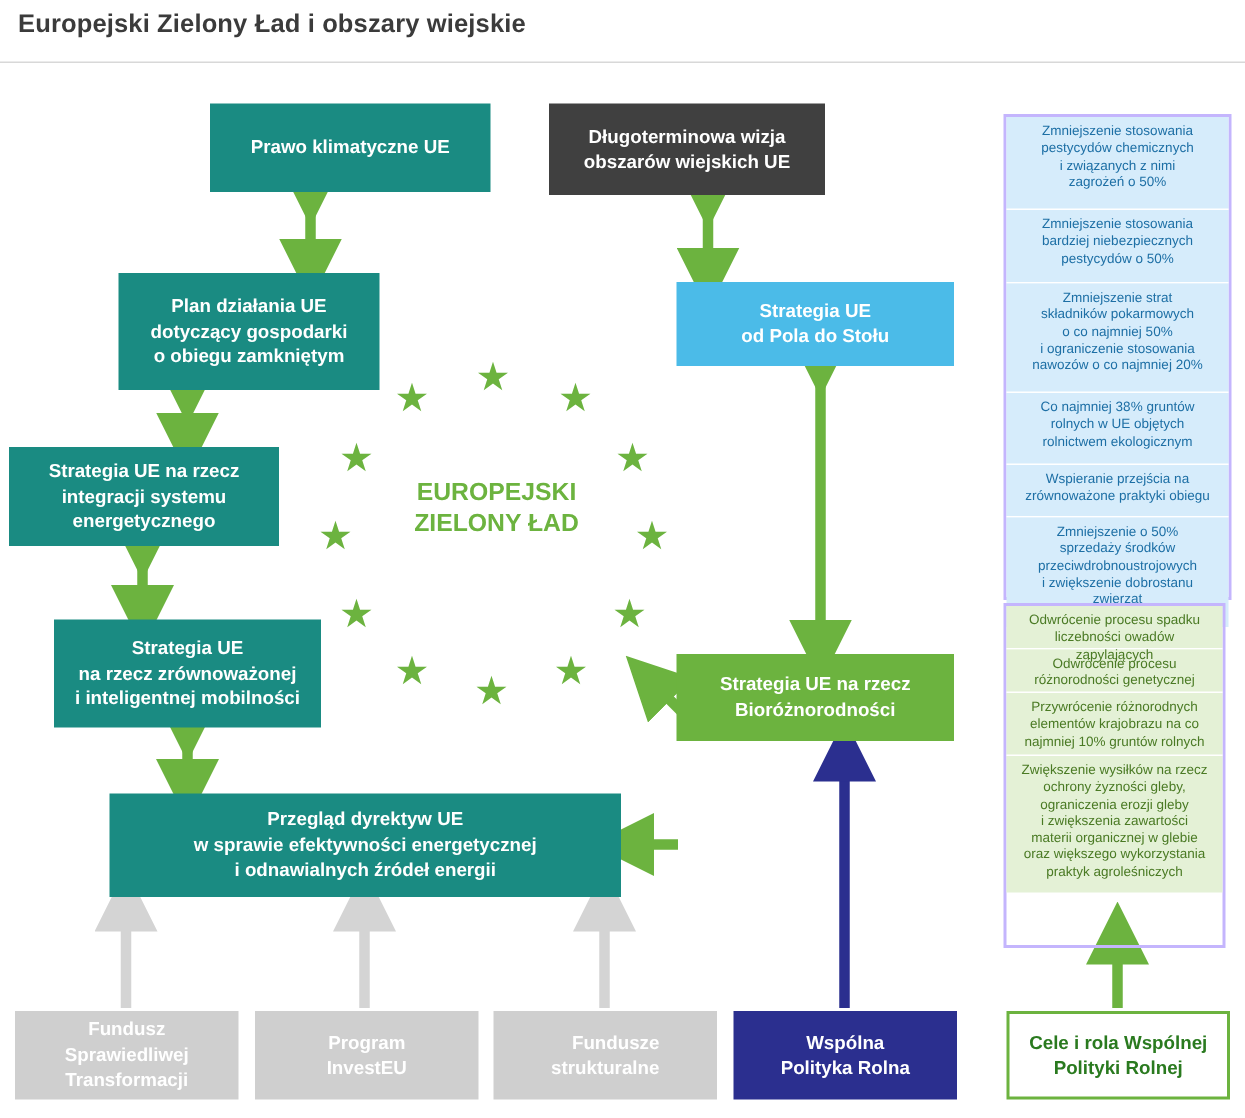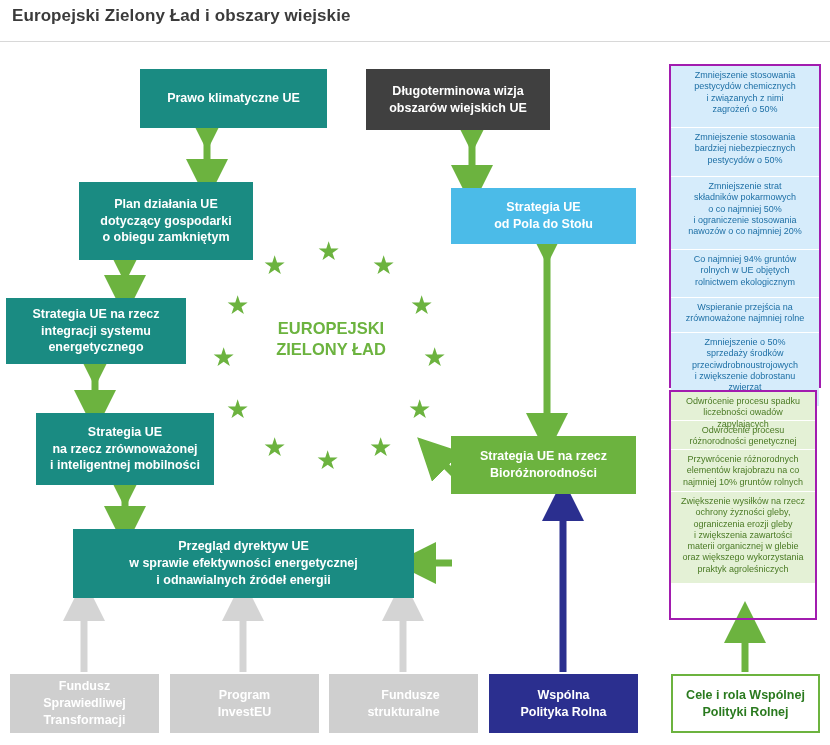--- a/index.html
+++ b/index.html
@@ -58,21 +58,22 @@
   .navy   { background: #2b2f8f; }
   .outline-green {
     background: #ffffff;
     border: 2px solid #6cb33f;
     color: #2a7a1f;
   }
   
   .panel {
     position: absolute;
     box-sizing: border-box;
-    border: 2px solid #a21caf;
+    border: 2px solid #c4b5fd;
+    margin-top: 12px;
   }
   .panel-blue { background: #ffffff; }
   .cell {
     box-sizing: border-box;
     font-size: 9px;
     line-height: 1.25;
     padding: 4px 6px;
     text-align: center;
     white-space: pre-line;
   }
@@ -224,25 +225,25 @@
 i związanych z nimi
 zagrożeń o 50%</div>
     <div class="cell cell-blue" style="height:49px;">Zmniejszenie stosowania
 bardziej niebezpiecznych
 pestycydów o 50%</div>
     <div class="cell cell-blue" style="height:73px;">Zmniejszenie strat
 składników pokarmowych
 o co najmniej 50%
 i ograniczenie stosowania
 nawozów o co najmniej 20%</div>
-    <div class="cell cell-blue" style="height:48px;">Co najmniej 94% gruntów
+    <div class="cell cell-blue" style="height:48px;">Co najmniej 38% gruntów
 rolnych w UE objętych
 rolnictwem ekologicznym</div>
     <div class="cell cell-blue" style="height:35px;">Wspieranie przejścia na
-zrównoważone najmniej rolne</div>
+zrównoważone praktyki obiegu</div>
     <div class="cell cell-blue" style="height:73px;">Zmniejszenie o 50%
 sprzedaży środków
 przeciwdrobnoustrojowych
 i zwiększenie dobrostanu
 zwierząt</div>
   </div>
 
   <div class="panel" style="left:669px; top:390px; width:148px; height:230px;">
     <div class="cell cell-green" style="height:29px;">Odwrócenie procesu spadku
 liczebności owadów zapylających</div>

